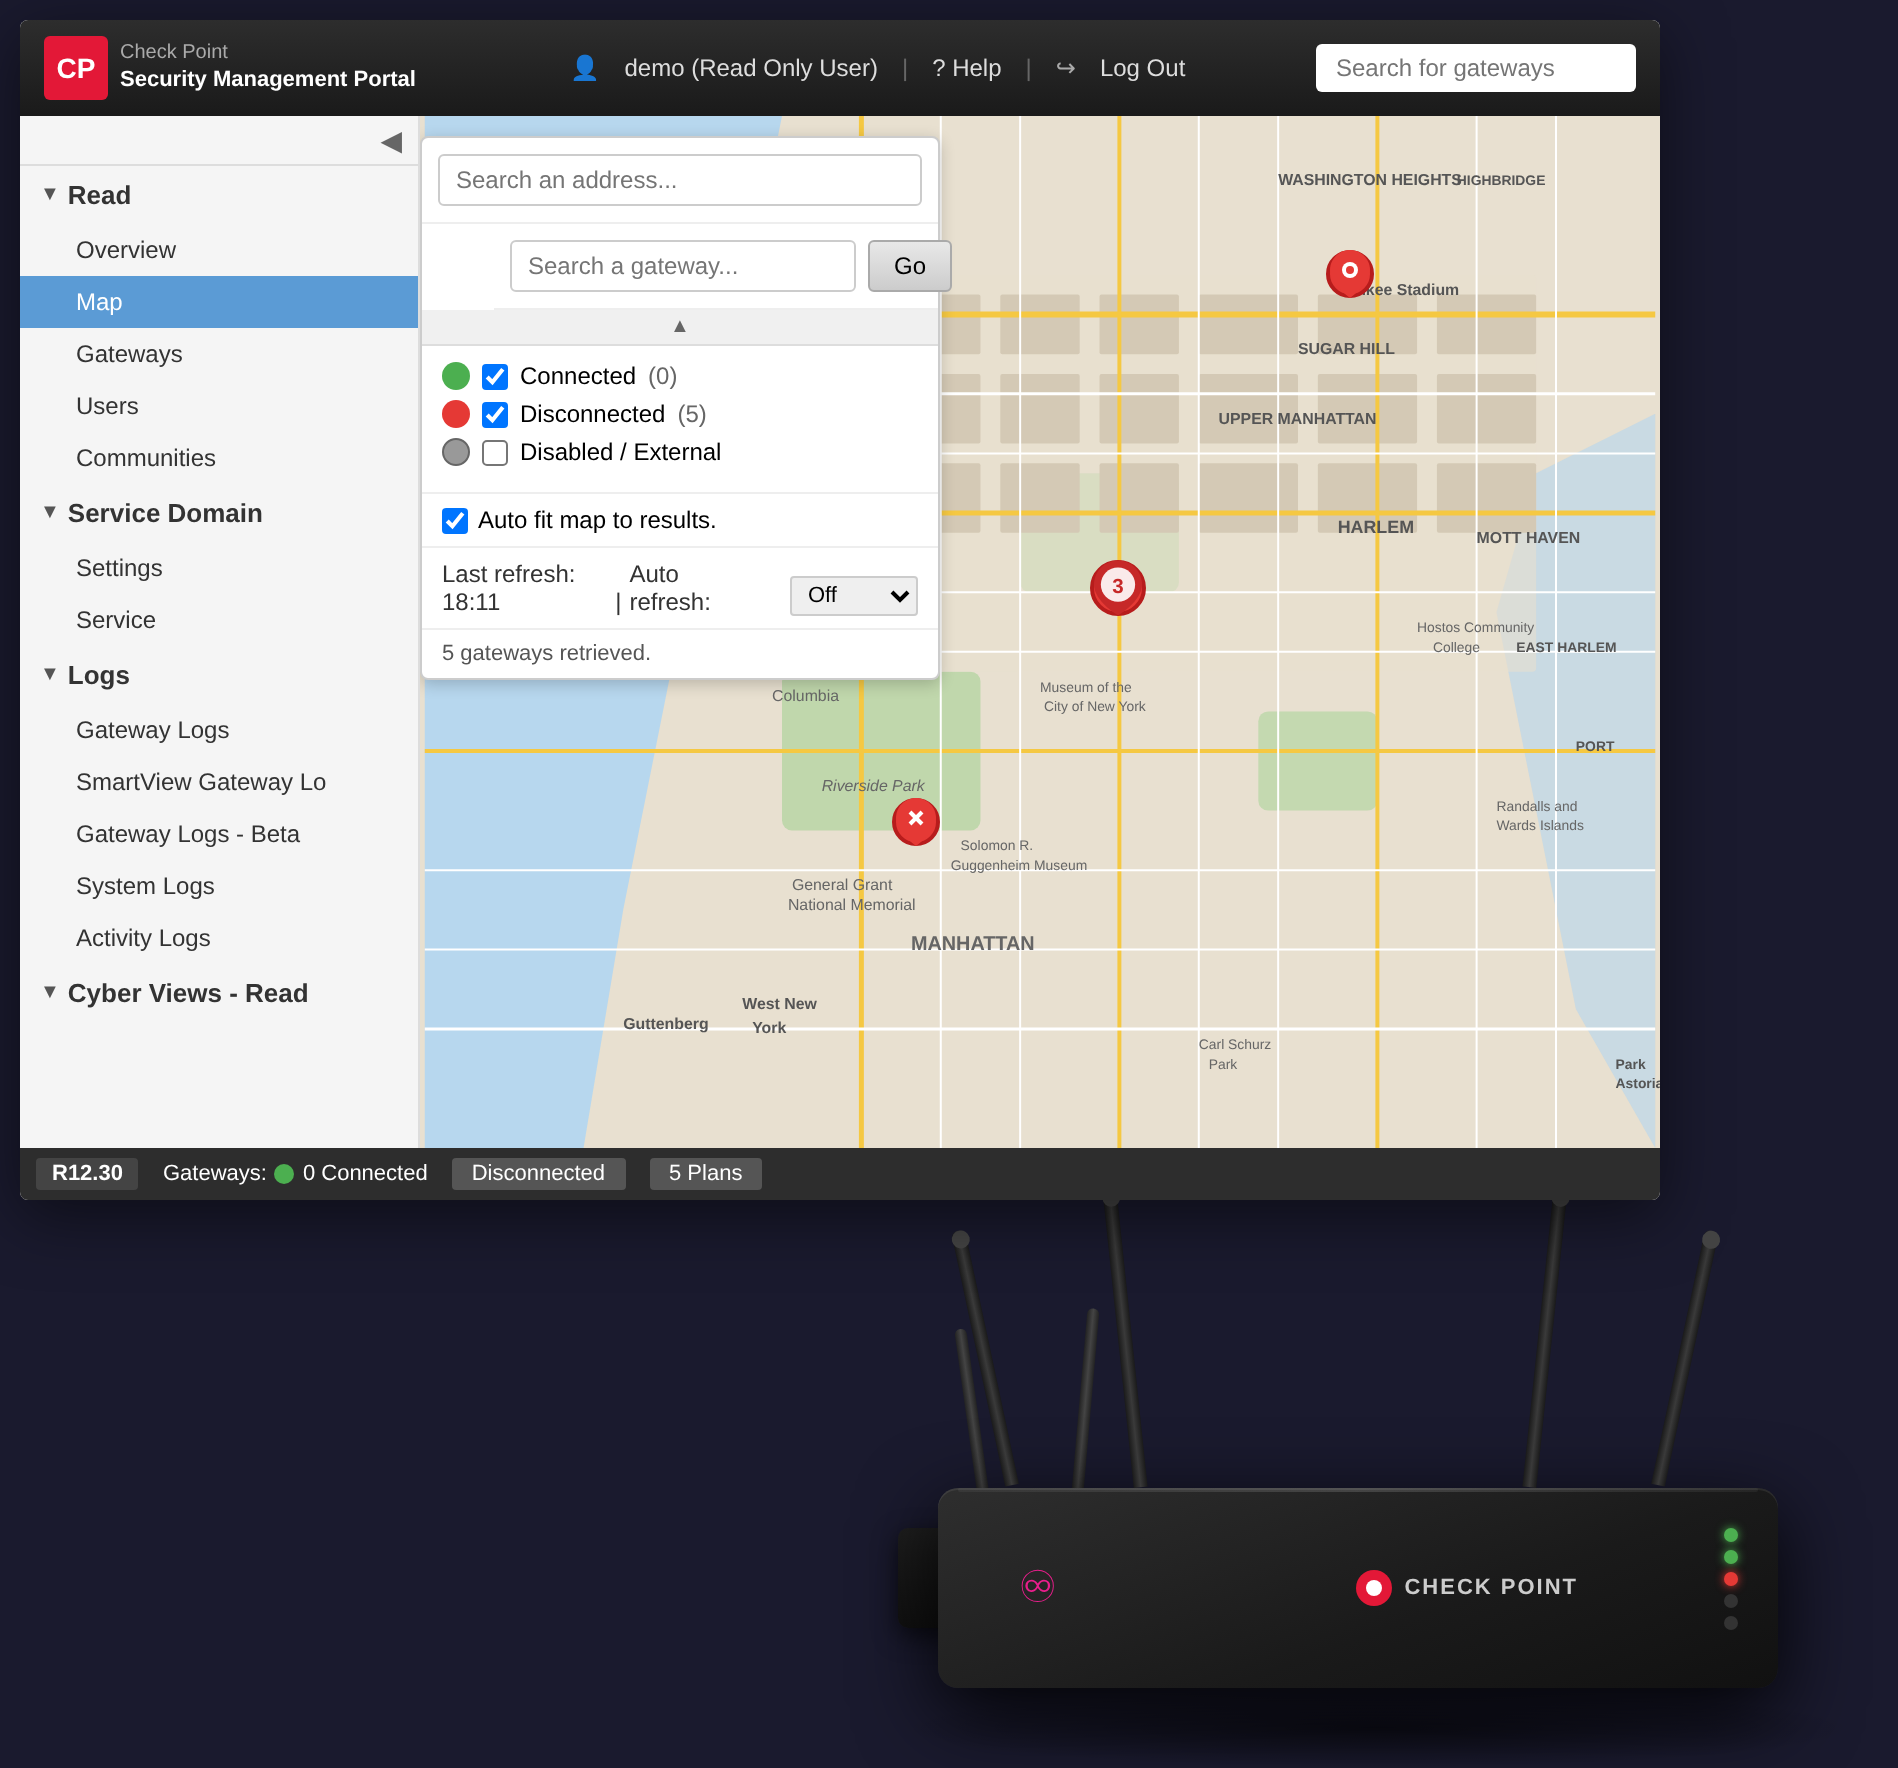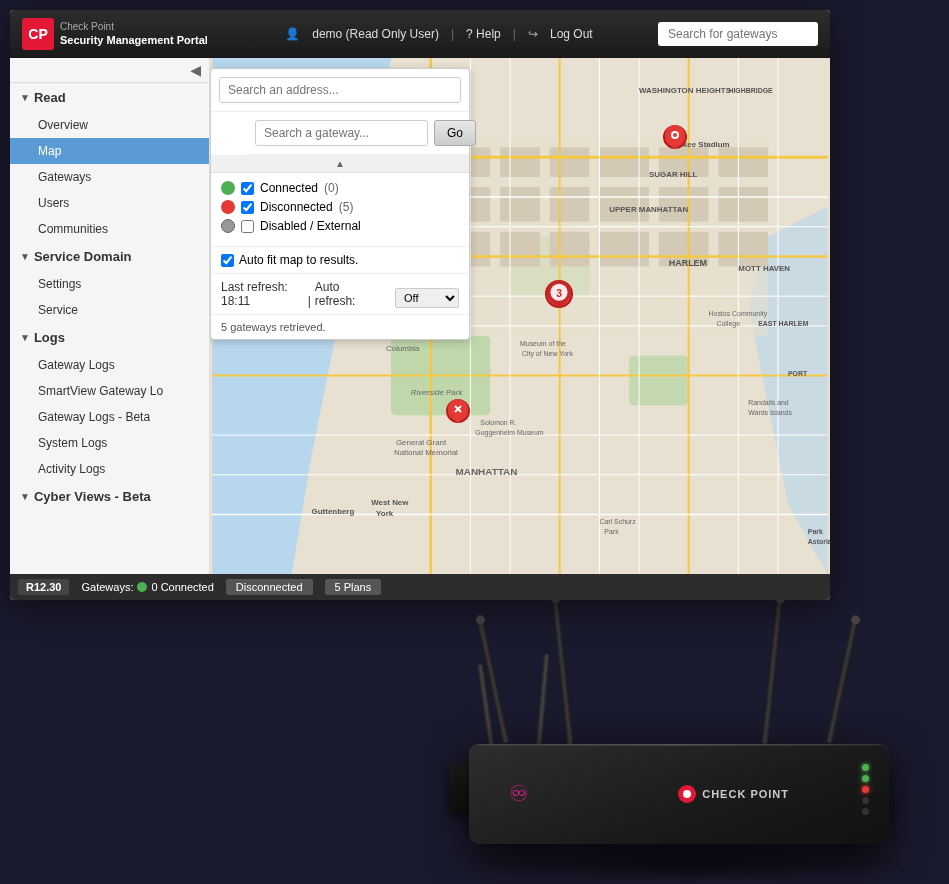--- a/index.html
+++ b/index.html
@@ -377,21 +377,21 @@
         <span>Logs</span>
       </div>
       <div class="sidebar-item">Gateway Logs</div>
       <div class="sidebar-item">SmartView Gateway Lo</div>
       <div class="sidebar-item">Gateway Logs - Beta</div>
       <div class="sidebar-item">System Logs</div>
       <div class="sidebar-item">Activity Logs</div>
 
       <div class="sidebar-group-label">
         <span class="arrow">▼</span>
-        <span>Cyber Views - Beta</span>
+        <span>Cyber Views - Read</span>
       </div>
     </div>
 
     <div class="map-container">
 
       <svg class="map-bg" viewBox="0 0 620 520" xmlns="http://www.w3.org/2000/svg">
 
         <rect width="620" height="520" fill="#e8e0d0"></rect>
 
         <path d="M0,0 L180,0 L160,100 L140,200 L120,300 L100,400 L80,520 L0,520 Z" fill="#aad4f5" opacity="0.8"></path>

